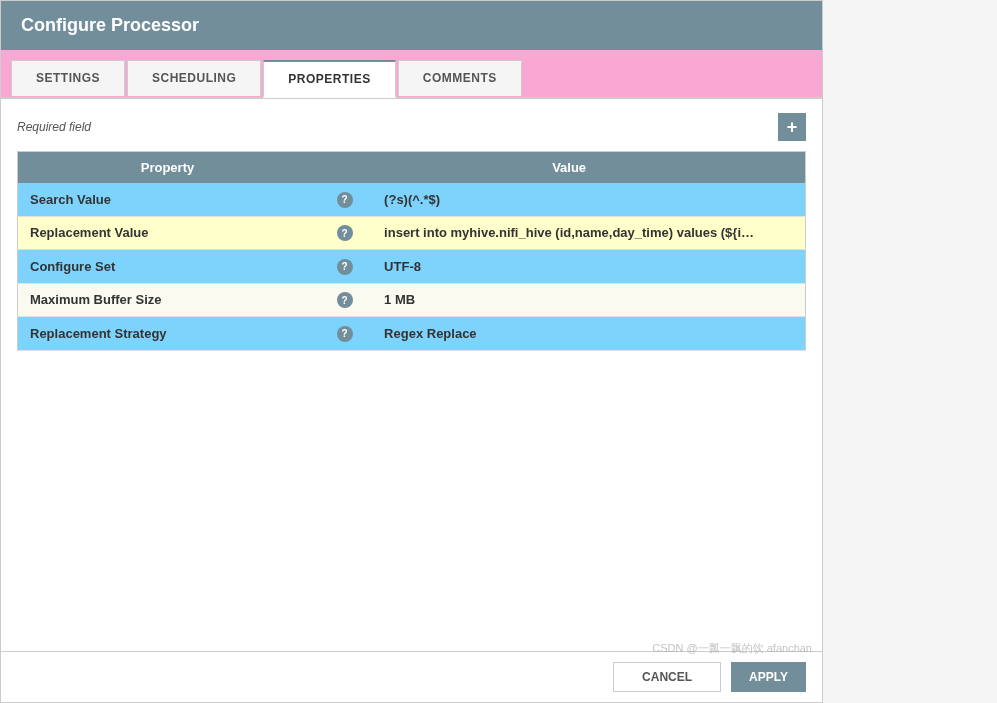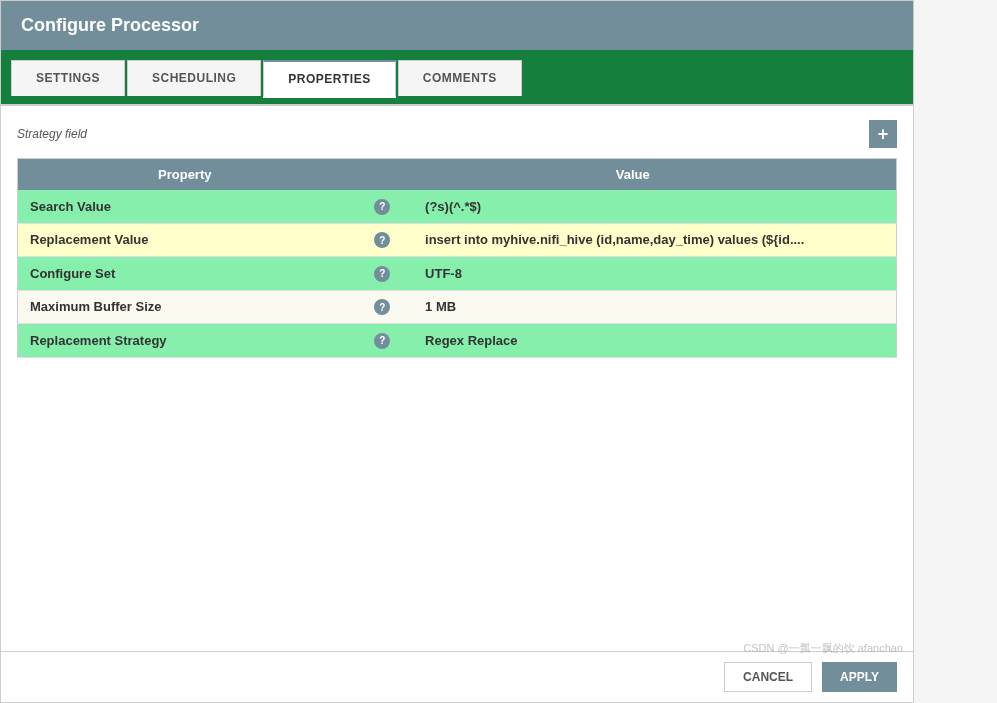--- a/index.html
+++ b/index.html
@@ -4,21 +4,21 @@
   <style>
     * { box-sizing: border-box; margin: 0; padding: 0; }
     body {
       font-family: Arial, sans-serif;
       font-size: 13px;
       background: #f5f5f5;
       color: #333;
     }
 
     .dialog {
-      width: 914px;
+      width: 823px;
       min-height: 703px;
       background: #fff;
       display: flex;
       flex-direction: column;
       border: 1px solid #ccc;
       position: relative;
     }
 
     .dialog-header {
       background: #728e9b;
@@ -27,22 +27,22 @@
 
     .dialog-title {
       color: #fff;
       font-size: 18px;
       font-weight: bold;
     }
 
     .tabs-container {
       display: flex;
       border-bottom: 2px solid #ccc;
-      background: #15803d;
-      padding: 8px 10px;
+      background: #f9a8d4;
+      padding: 1px 10px;
       padding-top: 10px;
       text-align: center;
     }
 
     .tab {
       padding: 10px 24px;
       font-size: 12px;
       font-weight: bold;
       letter-spacing: 0.5px;
       cursor: pointer;
@@ -108,21 +108,21 @@
 
     .properties-table thead th {
       padding: 8px 12px;
       text-align: center;
       font-weight: bold;
       font-size: 13px;
     }
 
     .properties-table tbody tr {
       border-bottom: 1px solid #e0e0e0;
-      background: #86efac;
+      background: #7dd3fc;
     }
 
     .properties-table tbody tr:nth-child(even) {
       background: #fafaf0;
     }
 
     .properties-table tbody tr.highlighted {
       background: #ffffcc;
     }
 
@@ -174,21 +174,21 @@
       padding: 10px 16px;
       display: flex;
       justify-content: flex-end;
       gap: 10px;
       background: #fff;
     }
 
     .btn-cancel {
       background: #fff;
       border: 1px solid #ccc;
-      padding: 7px 18px;
+      padding: 7px 28px;
       font-size: 12px;
       font-weight: bold;
       cursor: pointer;
       color: #555;
       text-transform: uppercase;
     }
 
     .btn-apply {
       background: #728e9b;
       border: none;
@@ -228,21 +228,21 @@
     <div class="tab active">
       <span>PROPERTIES</span>
     </div>
     <div class="tab">
       <span>COMMENTS</span>
     </div>
   </div>
 
   <div class="content-area">
     <div class="required-field-row">
-      <span class="required-field-label">Strategy field</span>
+      <span class="required-field-label">Required field</span>
       <button class="add-button">+</button>
     </div>
 
     <table class="properties-table">
       <thead>
         <tr>
           <th>Property</th>
           <th></th>
           <th>Value</th>
           <th></th>

